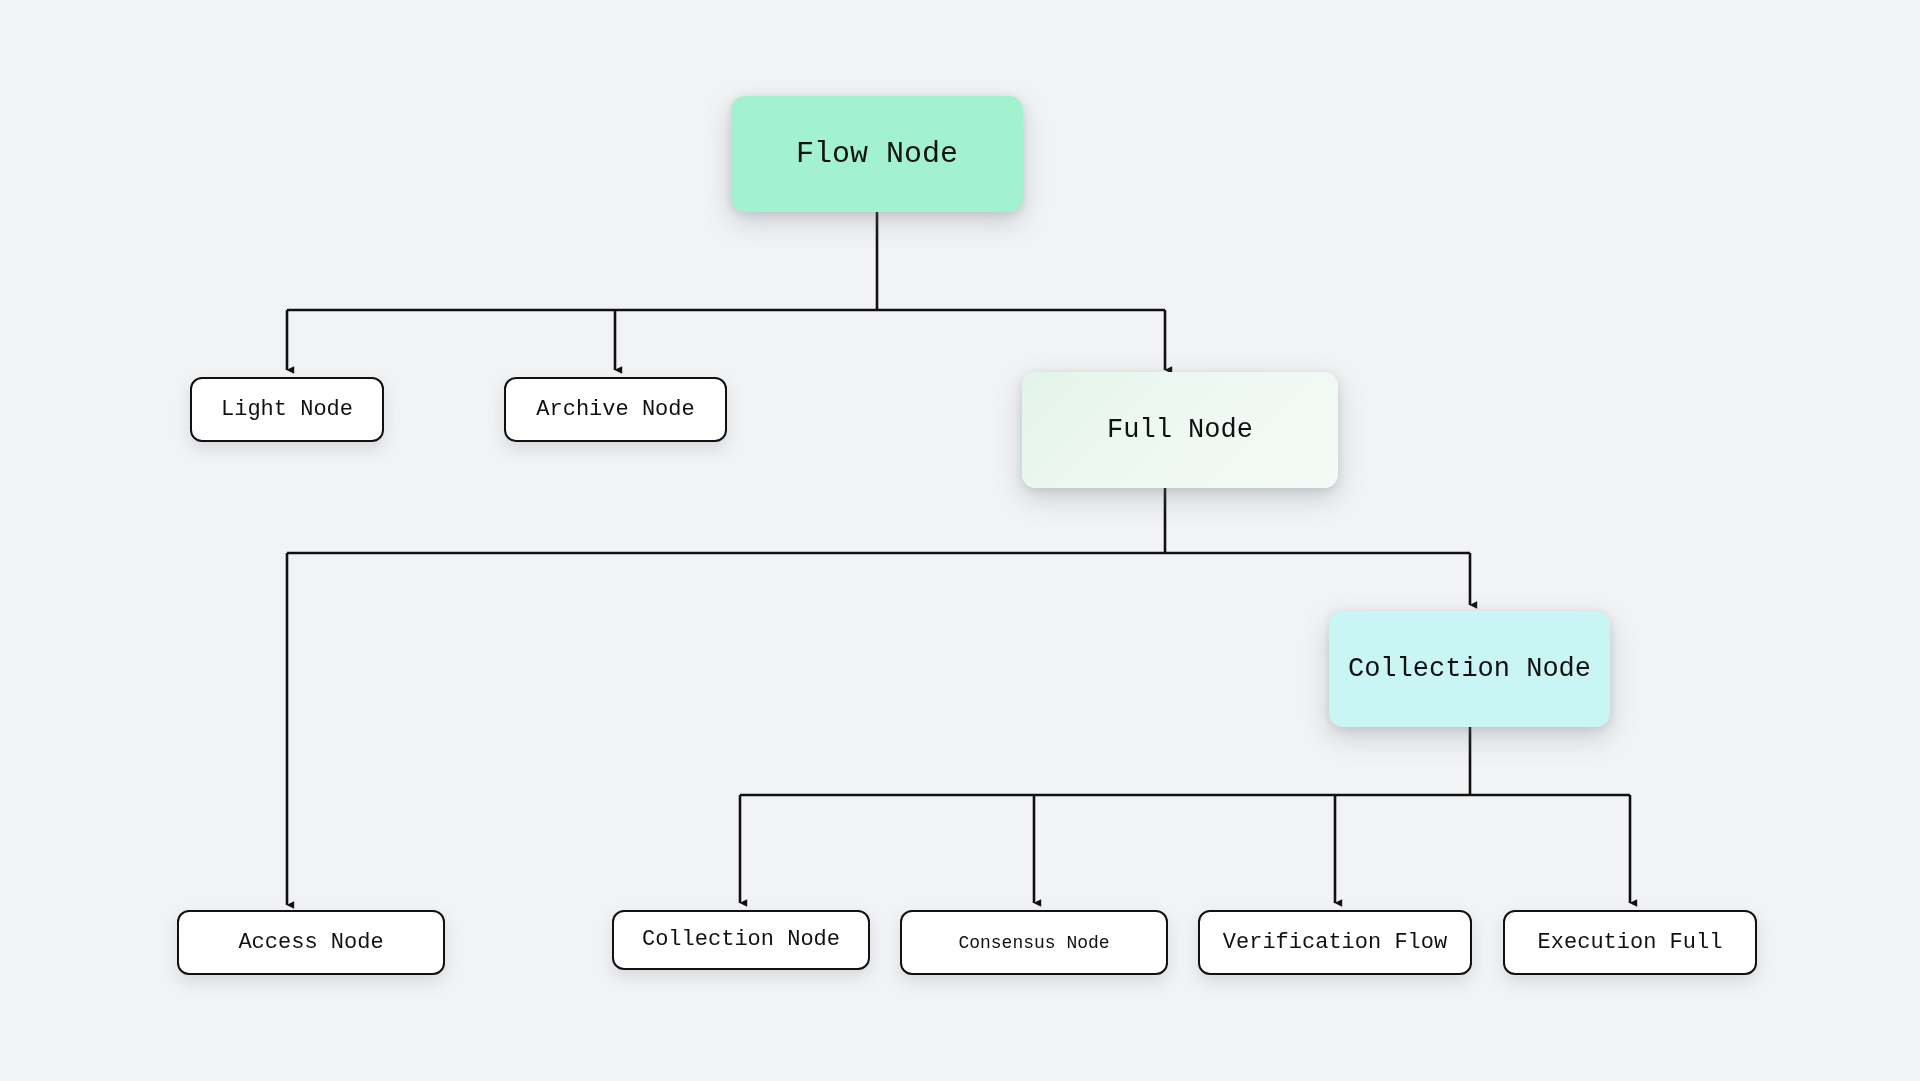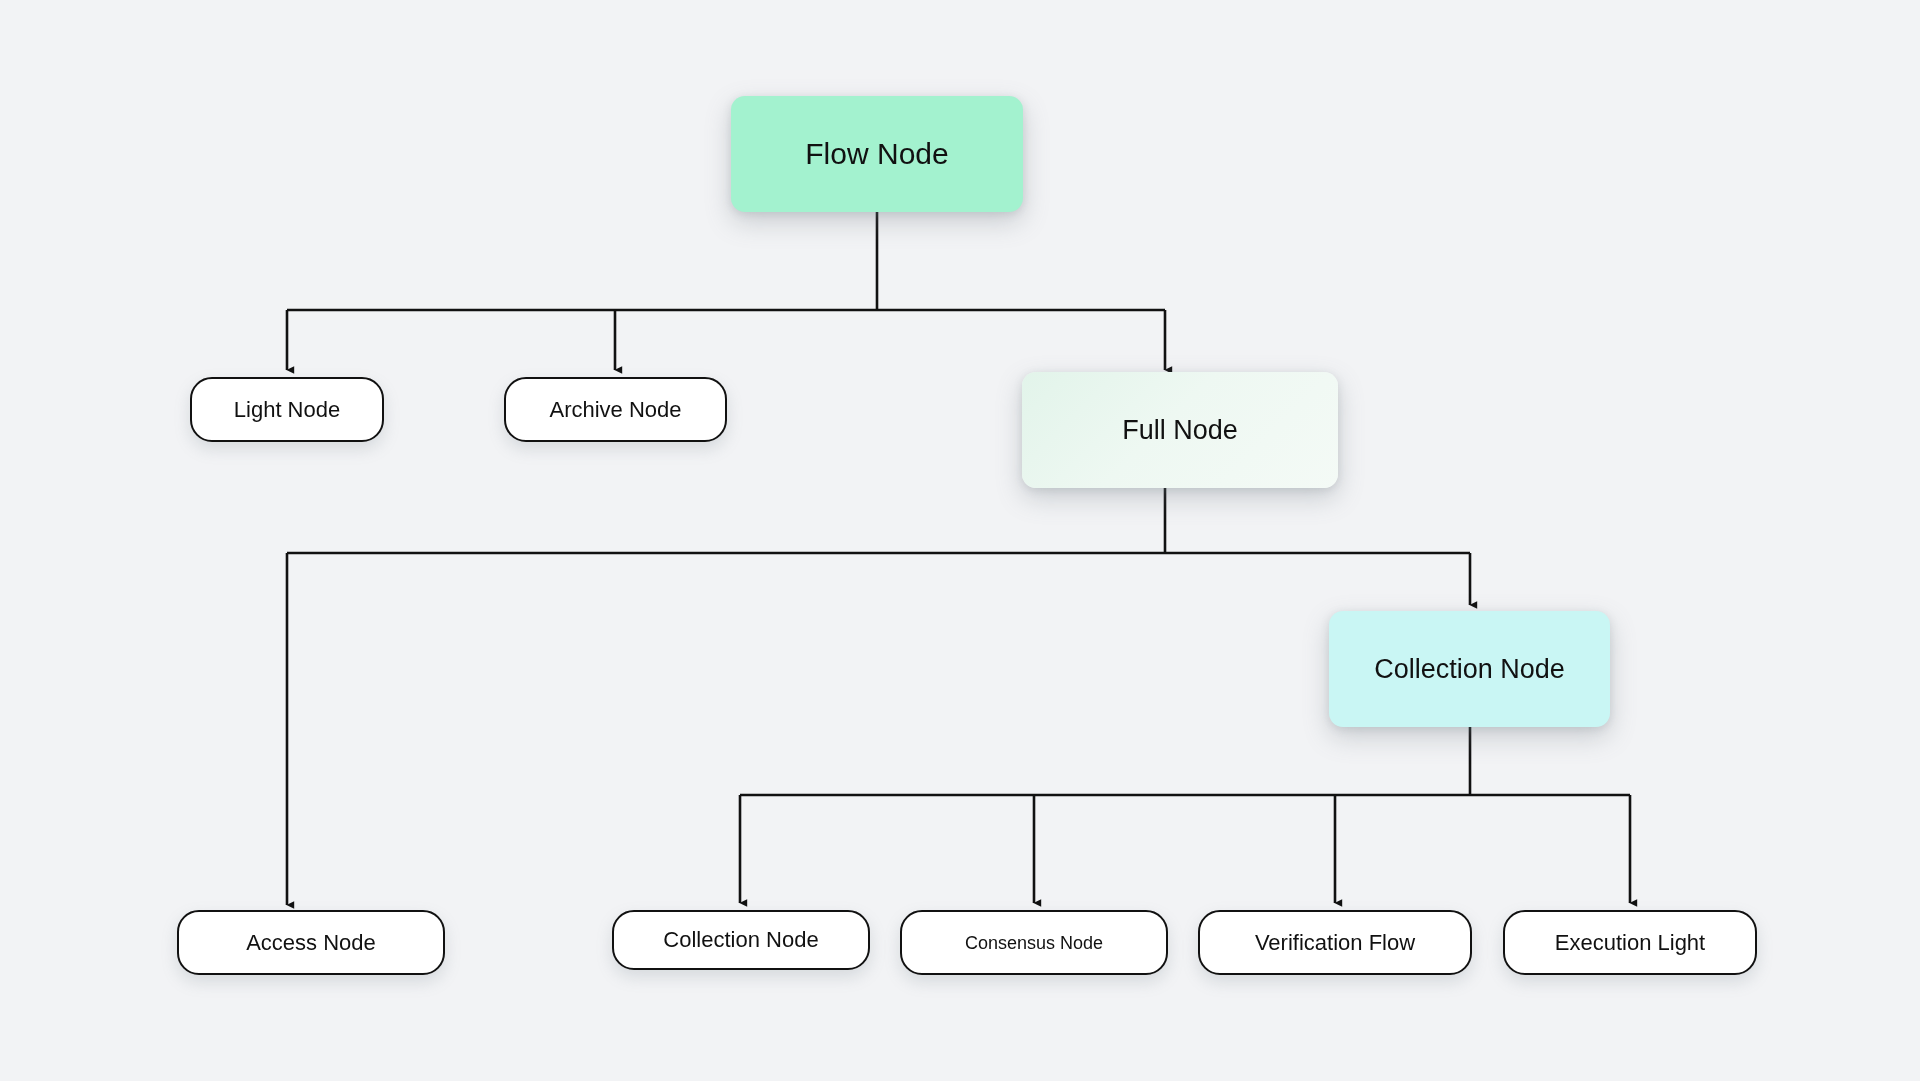--- a/index.html
+++ b/index.html
@@ -6,21 +6,21 @@
     margin: 0;
     padding: 0;
     background: #f2f3f5;
   }
   #canvas {
     position: relative;
     width: 1920px;
     height: 1081px;
     background: #f2f3f5;
     overflow: hidden;
-    font-family: Liberation Sans, sans-serif;
+    font-family: Liberation Mono, monospace;
   }
   #edges {
     position: absolute;
     left: 0;
     top: 0;
     width: 1920px;
     height: 1081px;
     pointer-events: none;
   }
   .node {
@@ -42,21 +42,21 @@
                 0 2px 8px rgba(110,120,130,0.18);
   }
   .node.fill.root      { background: #a3f2cf; }
   .node.fill.soft      { background: linear-gradient(135deg,#e2f4ea 0%, #eef8f2 45%, #f4faf6 100%); }
   .node.fill.aqua      { background: #c9f6f4; }
 
   
   .node.outline {
     background: #ffffff;
     border: 2.5px solid #111111;
-    border-radius: 22px;
+    border-radius: 12px;
     box-shadow: 0 7px 16px rgba(120,130,140,0.22);
     align-items: center;
   }
 
   .node-label { line-height: 1; pointer-events: none; }
 </style>
 </head>
 <body>
 
 <div id="canvas">
@@ -117,16 +117,16 @@
 
   <div class="node outline" style="left: 900px; top: 910px; width: 268px; height: 65px; font-size: 18px;">
     <span class="node-label">Consensus Node</span>
   </div>
 
   <div class="node outline" style="left: 1198px; top: 910px; width: 274px; height: 65px; font-size: 22px;">
     <span class="node-label">Verification Flow</span>
   </div>
 
   <div class="node outline" style="left: 1503px; top: 910px; width: 254px; height: 65px; font-size: 22px;">
-    <span class="node-label">Execution Light</span>
+    <span class="node-label">Execution Full</span>
   </div>
 
 </div>
 
 </body></html>

